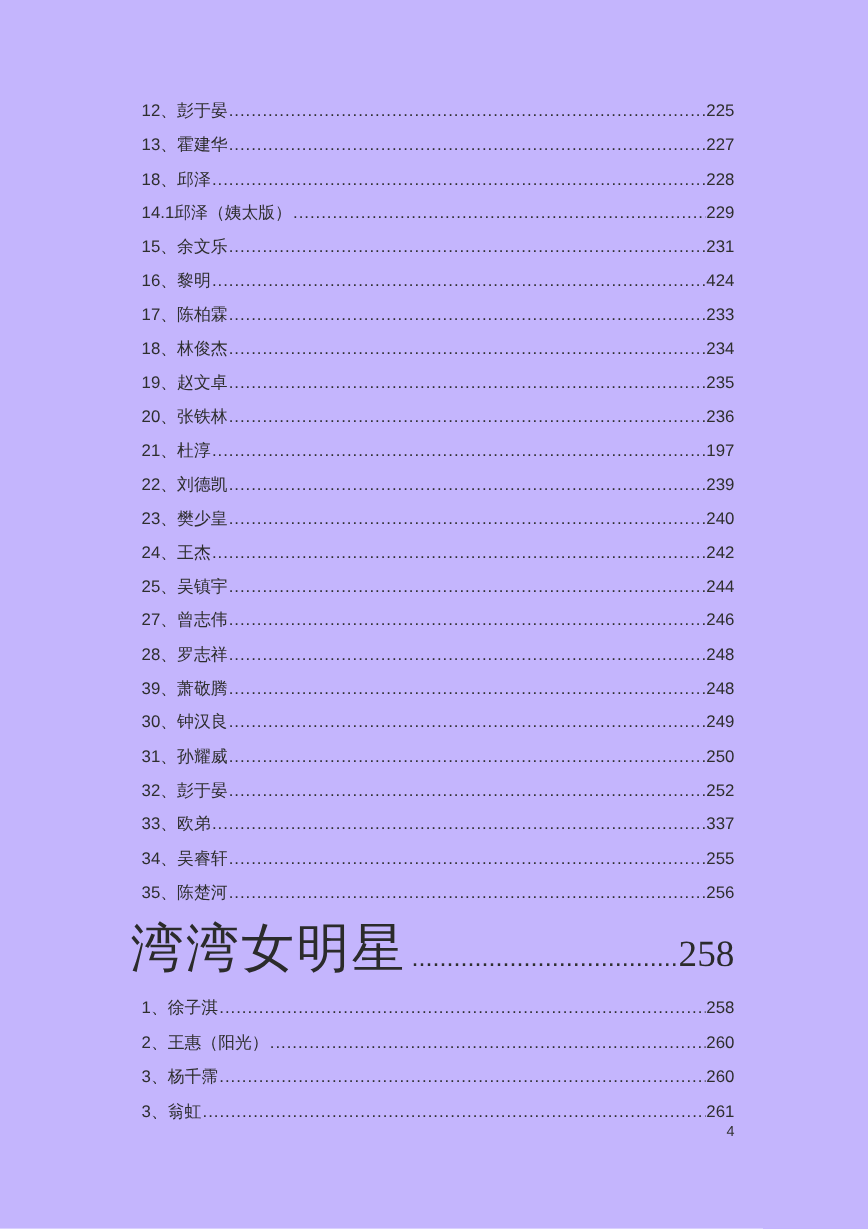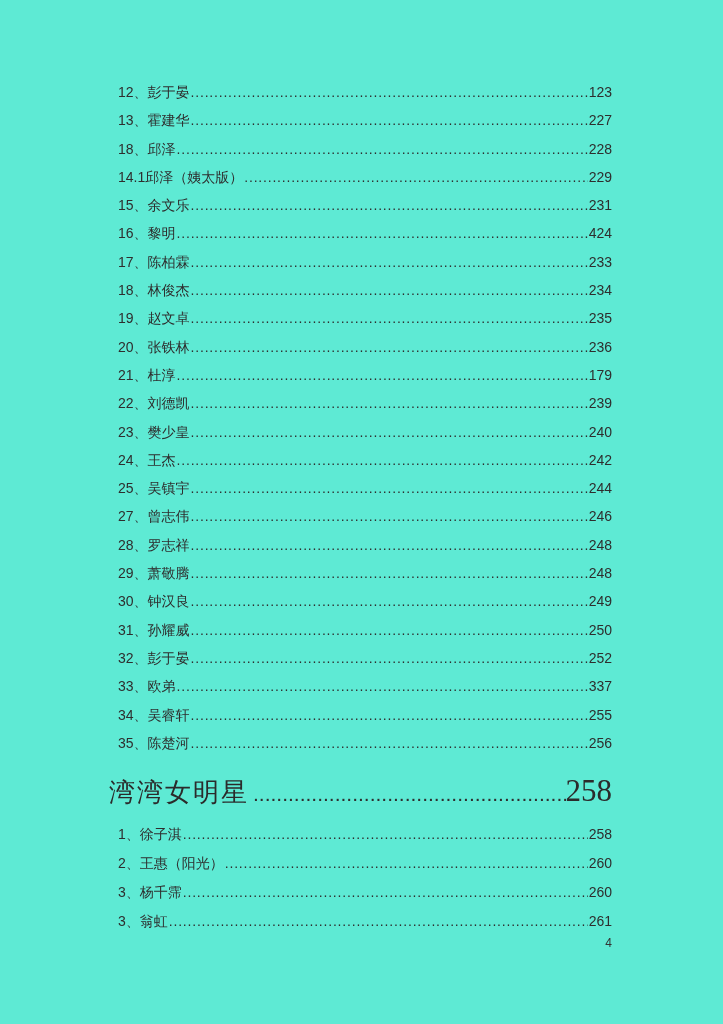--- a/index.html
+++ b/index.html
@@ -4,21 +4,21 @@
 <style>
   html, body {
     margin: 0;
     padding: 0;
     background: #ffffff;
   }
   .page {
     position: relative;
     width: 723px;
     height: 1024px;
-    background: #5eead4;
+    background: #c4b5fd;
     font-family: "Liberation Sans", "DejaVu Sans", sans-serif;
     color: #2e2e2e;
     overflow: hidden;
   }
   .toc {
     position: absolute;
     left: 118px;
     top: 84px;
     width: 494px;
   }
@@ -46,21 +46,21 @@
     flex: 0 0 auto;
     white-space: nowrap;
   }
   .heading-row {
     display: flex;
     align-items: baseline;
     margin: 7px 0 11px -9px;
     line-height: 42px;
   }
   .heading-label {
-    font-size: 26px;
+    font-size: 44px;
     letter-spacing: 2px;
     color: #2b2b2b;
     flex: 0 0 auto;
     white-space: nowrap;
   }
   .heading-leader {
     font-size: 21px;
     letter-spacing: 0;
     margin: 0 0 0 4px;
   }
@@ -80,21 +80,21 @@
 </style>
 </head>
 <body>
 
 <div class="page">
   <main class="toc">
       <div class="entries-group">
   <div class="entry-row">
     <span class="entry-label">12、彭于晏</span>
     <span class="leader" aria-hidden="true">............................................................................................................................................................................................................................................................................................................</span>
-    <span class="entry-page">123</span>
+    <span class="entry-page">225</span>
   </div>
 
   <div class="entry-row">
     <span class="entry-label">13、霍建华</span>
     <span class="leader" aria-hidden="true">............................................................................................................................................................................................................................................................................................................</span>
     <span class="entry-page">227</span>
   </div>
 
   <div class="entry-row">
     <span class="entry-label">18、邱泽</span>
@@ -140,21 +140,21 @@
 
   <div class="entry-row">
     <span class="entry-label">20、张铁林</span>
     <span class="leader" aria-hidden="true">............................................................................................................................................................................................................................................................................................................</span>
     <span class="entry-page">236</span>
   </div>
 
   <div class="entry-row">
     <span class="entry-label">21、杜淳</span>
     <span class="leader" aria-hidden="true">............................................................................................................................................................................................................................................................................................................</span>
-    <span class="entry-page">179</span>
+    <span class="entry-page">197</span>
   </div>
 
   <div class="entry-row">
     <span class="entry-label">22、刘德凯</span>
     <span class="leader" aria-hidden="true">............................................................................................................................................................................................................................................................................................................</span>
     <span class="entry-page">239</span>
   </div>
 
   <div class="entry-row">
     <span class="entry-label">23、樊少皇</span>
@@ -180,21 +180,21 @@
     <span class="entry-page">246</span>
   </div>
 
   <div class="entry-row">
     <span class="entry-label">28、罗志祥</span>
     <span class="leader" aria-hidden="true">............................................................................................................................................................................................................................................................................................................</span>
     <span class="entry-page">248</span>
   </div>
 
   <div class="entry-row">
-    <span class="entry-label">29、萧敬腾</span>
+    <span class="entry-label">39、萧敬腾</span>
     <span class="leader" aria-hidden="true">............................................................................................................................................................................................................................................................................................................</span>
     <span class="entry-page">248</span>
   </div>
 
   <div class="entry-row">
     <span class="entry-label">30、钟汉良</span>
     <span class="leader" aria-hidden="true">............................................................................................................................................................................................................................................................................................................</span>
     <span class="entry-page">249</span>
   </div>
 

